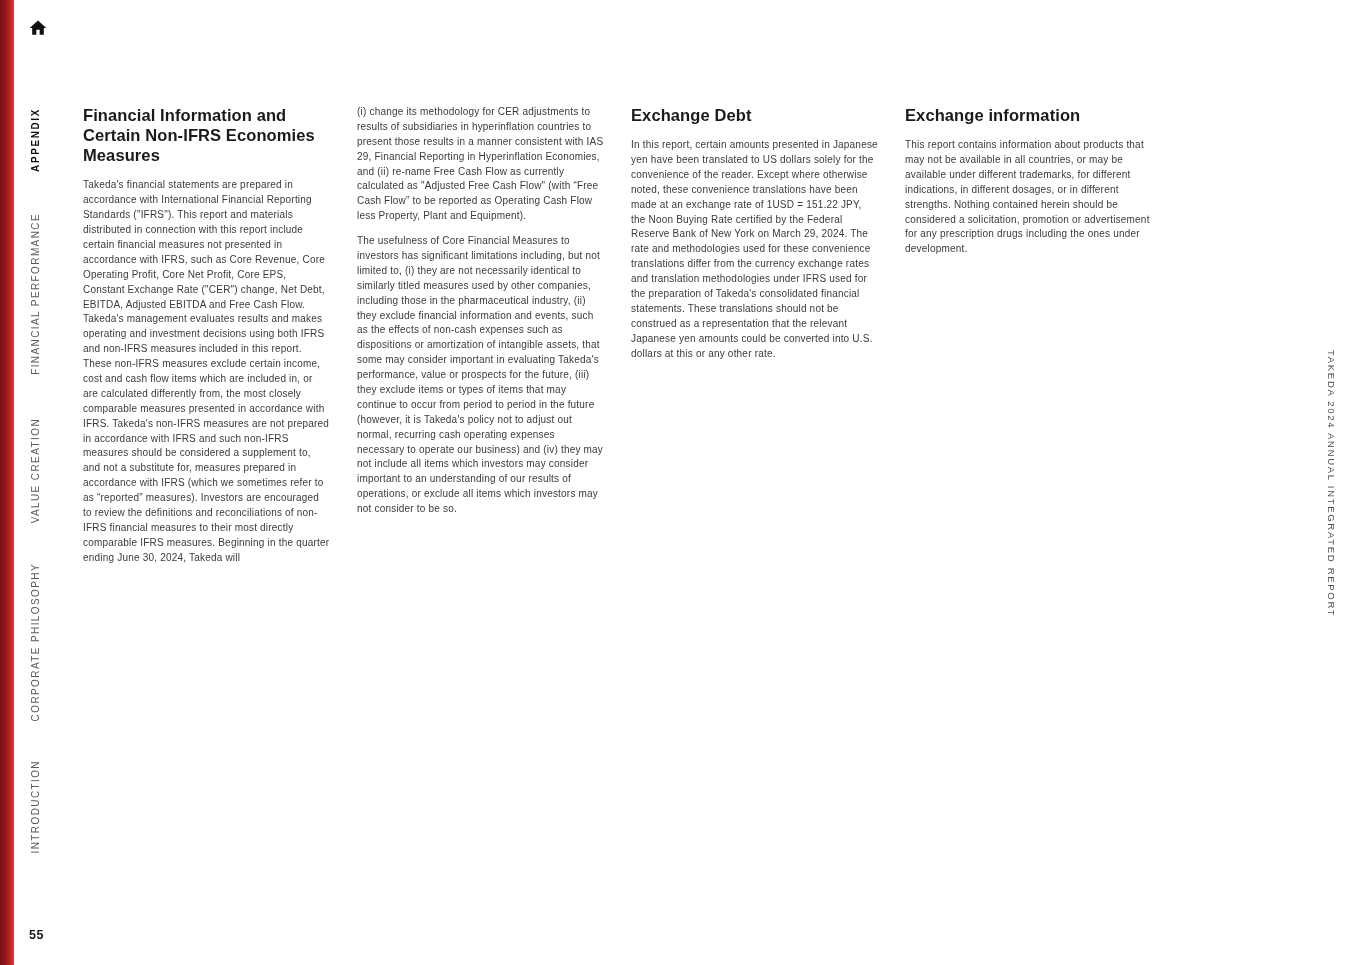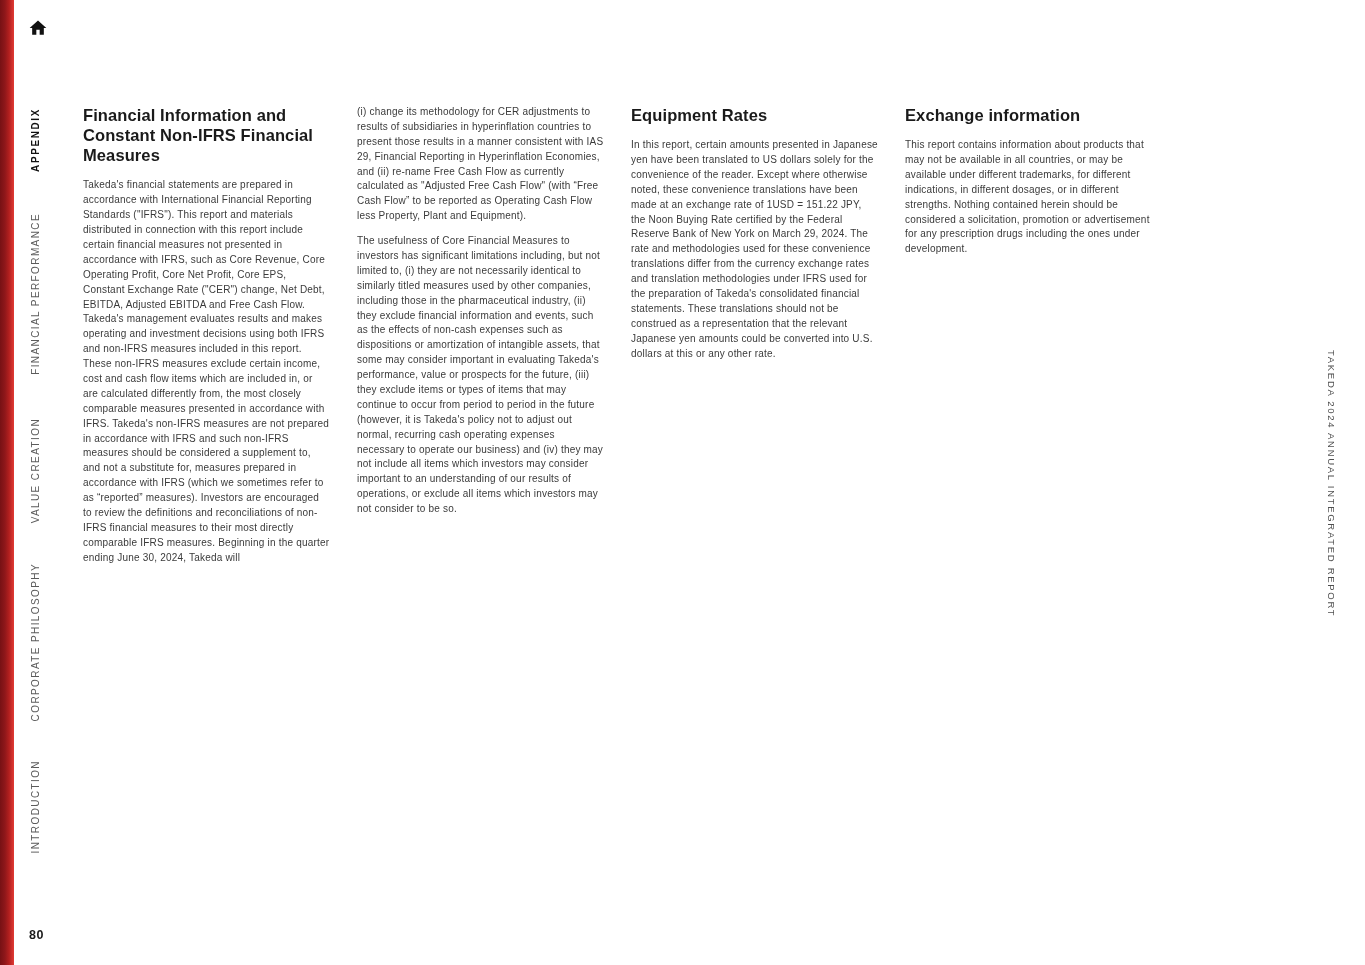--- a/index.html
+++ b/index.html
@@ -105,36 +105,36 @@
       </svg>
   </span>
 </div>
 
 <div class="vnav-item nav-appendix active">APPENDIX</div>
 <div class="vnav-item nav-financial">FINANCIAL PERFORMANCE</div>
 <div class="vnav-item nav-value">VALUE CREATION</div>
 <div class="vnav-item nav-corporate">CORPORATE PHILOSOPHY</div>
 <div class="vnav-item nav-introduction">INTRODUCTION</div>
 
-<div class="page-number">80</div>
+<div class="page-number">55</div>
 
 <div class="content">
 
   <div class="col">
-    <h2 class="section-heading">Financial Information and Constant Non-IFRS Financial Measures</h2>
+    <h2 class="section-heading">Financial Information and Certain Non-IFRS Economies Measures</h2>
     <p>Takeda's financial statements are prepared in accordance with International Financial Reporting Standards ("IFRS"). This report and materials distributed in connection with this report include certain financial measures not presented in accordance with IFRS, such as Core Revenue, Core Operating Profit, Core Net Profit, Core EPS, Constant Exchange Rate ("CER") change, Net Debt, EBITDA, Adjusted EBITDA and Free Cash Flow. Takeda's management evaluates results and makes operating and investment decisions using both IFRS and non-IFRS measures included in this report. These non-IFRS measures exclude certain income, cost and cash flow items which are included in, or are calculated differently from, the most closely comparable measures presented in accordance with IFRS. Takeda's non-IFRS measures are not prepared in accordance with IFRS and such non-IFRS measures should be considered a supplement to, and not a substitute for, measures prepared in accordance with IFRS (which we sometimes refer to as “reported” measures). Investors are encouraged to review the definitions and reconciliations of non-IFRS financial measures to their most directly comparable IFRS measures. Beginning in the quarter ending June 30, 2024, Takeda will</p>
   </div>
 
   <div class="col">
     <p>(i) change its methodology for CER adjustments to results of subsidiaries in hyperinflation countries to present those results in a manner consistent with IAS 29, Financial Reporting in Hyperinflation Economies, and (ii) re-name Free Cash Flow as currently calculated as "Adjusted Free Cash Flow" (with “Free Cash Flow” to be reported as Operating Cash Flow less Property, Plant and Equipment).</p>
     <p>The usefulness of Core Financial Measures to investors has significant limitations including, but not limited to, (i) they are not necessarily identical to similarly titled measures used by other companies, including those in the pharmaceutical industry, (ii) they exclude financial information and events, such as the effects of non-cash expenses such as dispositions or amortization of intangible assets, that some may consider important in evaluating Takeda's performance, value or prospects for the future, (iii) they exclude items or types of items that may continue to occur from period to period in the future (however, it is Takeda's policy not to adjust out normal, recurring cash operating expenses necessary to operate our business) and (iv) they may not include all items which investors may consider important to an understanding of our results of operations, or exclude all items which investors may not consider to be so.</p>
   </div>
 
   <div class="col">
-    <h2 class="section-heading">Equipment Rates</h2>
+    <h2 class="section-heading">Exchange Debt</h2>
     <p>In this report, certain amounts presented in Japanese yen have been translated to US dollars solely for the convenience of the reader. Except where otherwise noted, these convenience translations have been made at an exchange rate of 1USD = 151.22 JPY, the Noon Buying Rate certified by the Federal Reserve Bank of New York on March 29, 2024. The rate and methodologies used for these convenience translations differ from the currency exchange rates and translation methodologies under IFRS used for the preparation of Takeda's consolidated financial statements. These translations should not be construed as a representation that the relevant Japanese yen amounts could be converted into U.S. dollars at this or any other rate.</p>
   </div>
 
   <div class="col">
     <h2 class="section-heading">Exchange information</h2>
     <p>This report contains information about products that may not be available in all countries, or may be available under different trademarks, for different indications, in different dosages, or in different strengths. Nothing contained herein should be considered a solicitation, promotion or advertisement for any prescription drugs including the ones under development.</p>
   </div>
 
 </div>
 

